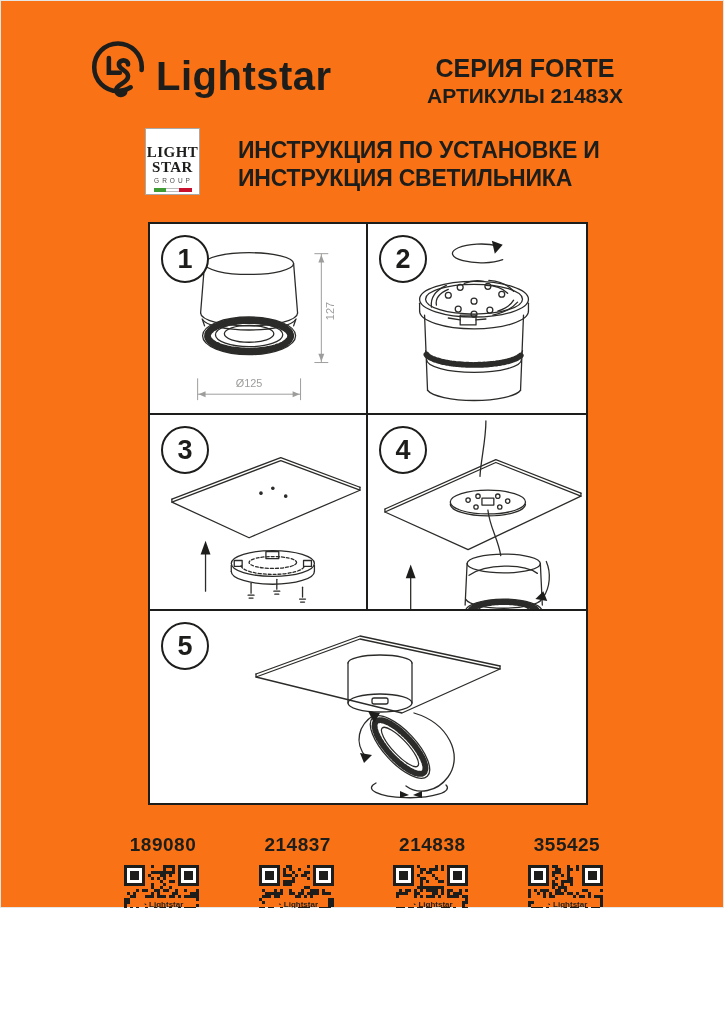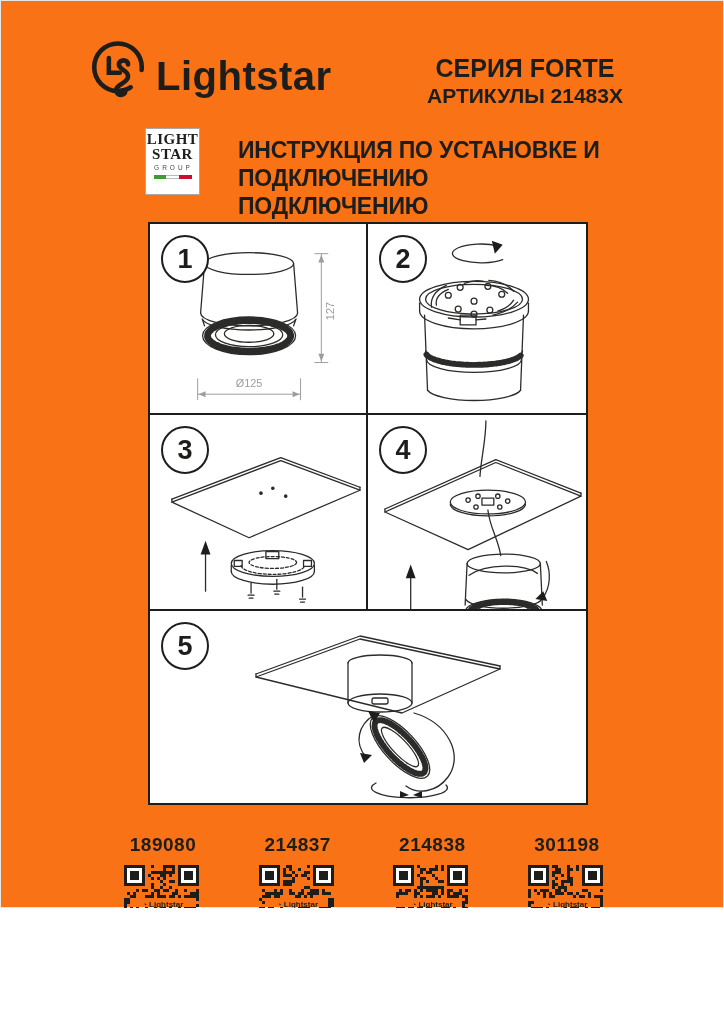--- a/index.html
+++ b/index.html
@@ -7,21 +7,21 @@
         font-family:"Liberation Sans","DejaVu Sans",sans-serif;color:#1d1d1b;
         box-shadow:inset 0 0 0 1px #e6e6e4;}
   
   .bulb-logo{position:absolute;left:86px;top:36px;width:64px;height:88px;}
   .brand-text{position:absolute;left:156px;top:54px;font-size:40px;font-weight:700;letter-spacing:0.5px;color:#1d1d1b;}
   .series{position:absolute;left:392px;top:54px;width:266px;text-align:center;}
   .series .l1{font-size:25px;font-weight:700;line-height:29px;}
   .series .l2{font-size:21px;font-weight:700;line-height:25px;}
   
   .group-box{position:absolute;left:145px;top:128px;width:55px;height:67px;border:1px solid #a9a9a7;
-             box-sizing:border-box;text-align:center;background:#fff;padding-top:3px;}
+             box-sizing:border-box;text-align:center;background:#fff;padding-top:16px;}
   .group-box .g1,.group-box .g2{font-family:"Liberation Serif","DejaVu Serif",serif;font-weight:700;
              font-size:15px;line-height:15px;letter-spacing:0.5px;}
   .group-box .g3{font-size:6.5px;letter-spacing:3px;color:#4a4a48;margin-top:2px;margin-left:2px;}
   .flag{width:38px;height:4px;margin:4px auto 0;display:flex;}
   .flag div{flex:1;height:100%;box-sizing:border-box;}
   .flag .fg{background:#3f9c35;}
   .flag .fw{background:#ffffff;border-top:1px solid #bbb;border-bottom:1px solid #bbb;}
   .flag .fr{background:#c8102e;}
   
   .instr-title{position:absolute;left:238px;top:136px;width:380px;font-size:23px;font-weight:700;
@@ -78,21 +78,21 @@
     <div class="g3">GROUP</div>
     <div class="flag">
         <div class="fg"></div>
         <div class="fw"></div>
         <div class="fr"></div>
       </div>
   </div>
 
   <div class="instr-title">
     <div>ИНСТРУКЦИЯ ПО УСТАНОВКЕ И</div>
-    <div>ПОДКЛЮЧЕНИЮ ПОДКЛЮЧЕНИЮ</div>
+    <div>ИНСТРУКЦИЯ СВЕТИЛЬНИКА</div>
   </div>
 
   <div class="grid">
 
     <div class="panel p1">
       <div class="stepnum">1</div>
       <svg class="illus" viewBox="0 0 218 191">
         <g class="art">
           <ellipse cx="100" cy="40" rx="45" ry="11"></ellipse>
           <path d="M55,40 L51,90"></path>
@@ -823,21 +823,21 @@
             <rect x="57" y="3" width="15" height="15" fill="#ffffff"></rect>
             <rect x="60" y="6" width="9" height="9" fill="#1d1d1b"></rect>
             <rect x="0" y="54" width="21" height="21" fill="#1d1d1b"></rect>
             <rect x="3" y="57" width="15" height="15" fill="#ffffff"></rect>
             <rect x="6" y="60" width="9" height="9" fill="#1d1d1b"></rect>
           </svg>
         <span class="qr-logo"><span class="qr-bulb">◔</span> <span>Lightstar</span></span>
       </div>
     </div>
     <div class="qr-item">
-      <div class="qr-label">301198</div>
+      <div class="qr-label">355425</div>
       <div class="qr-box">
         <svg class="qr-svg" width="75" height="75" viewBox="0 0 75 75">
             <rect x="24" y="0" width="3" height="3" fill="#1d1d1b"></rect>
             <rect x="27" y="0" width="3" height="3" fill="#1d1d1b"></rect>
             <rect x="39" y="0" width="3" height="3" fill="#1d1d1b"></rect>
             <rect x="48" y="0" width="3" height="3" fill="#1d1d1b"></rect>
             <rect x="27" y="3" width="3" height="3" fill="#1d1d1b"></rect>
             <rect x="30" y="3" width="3" height="3" fill="#1d1d1b"></rect>
             <rect x="39" y="3" width="3" height="3" fill="#1d1d1b"></rect>
             <rect x="42" y="3" width="3" height="3" fill="#1d1d1b"></rect>

